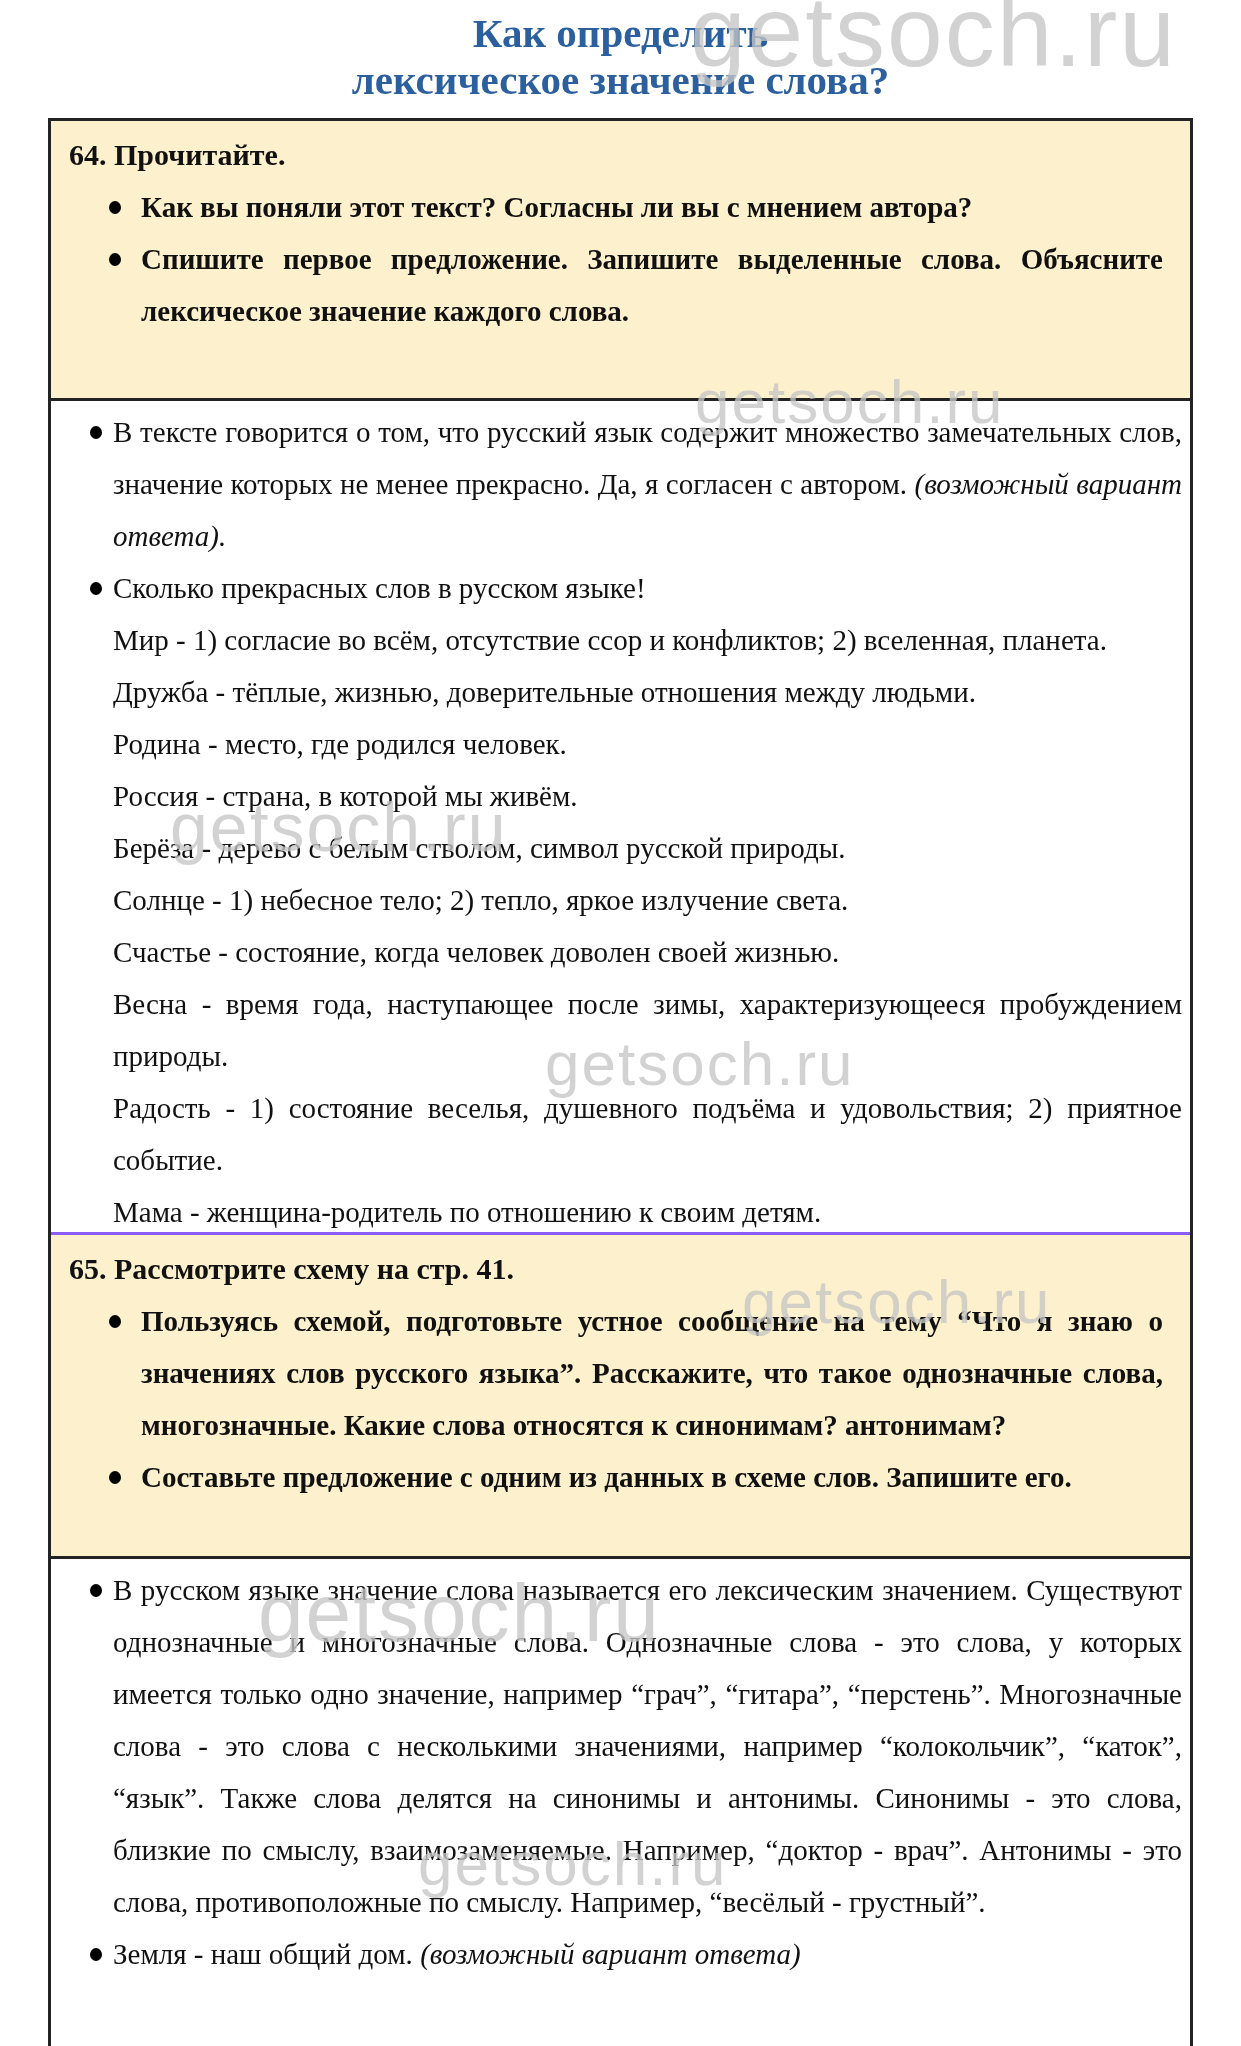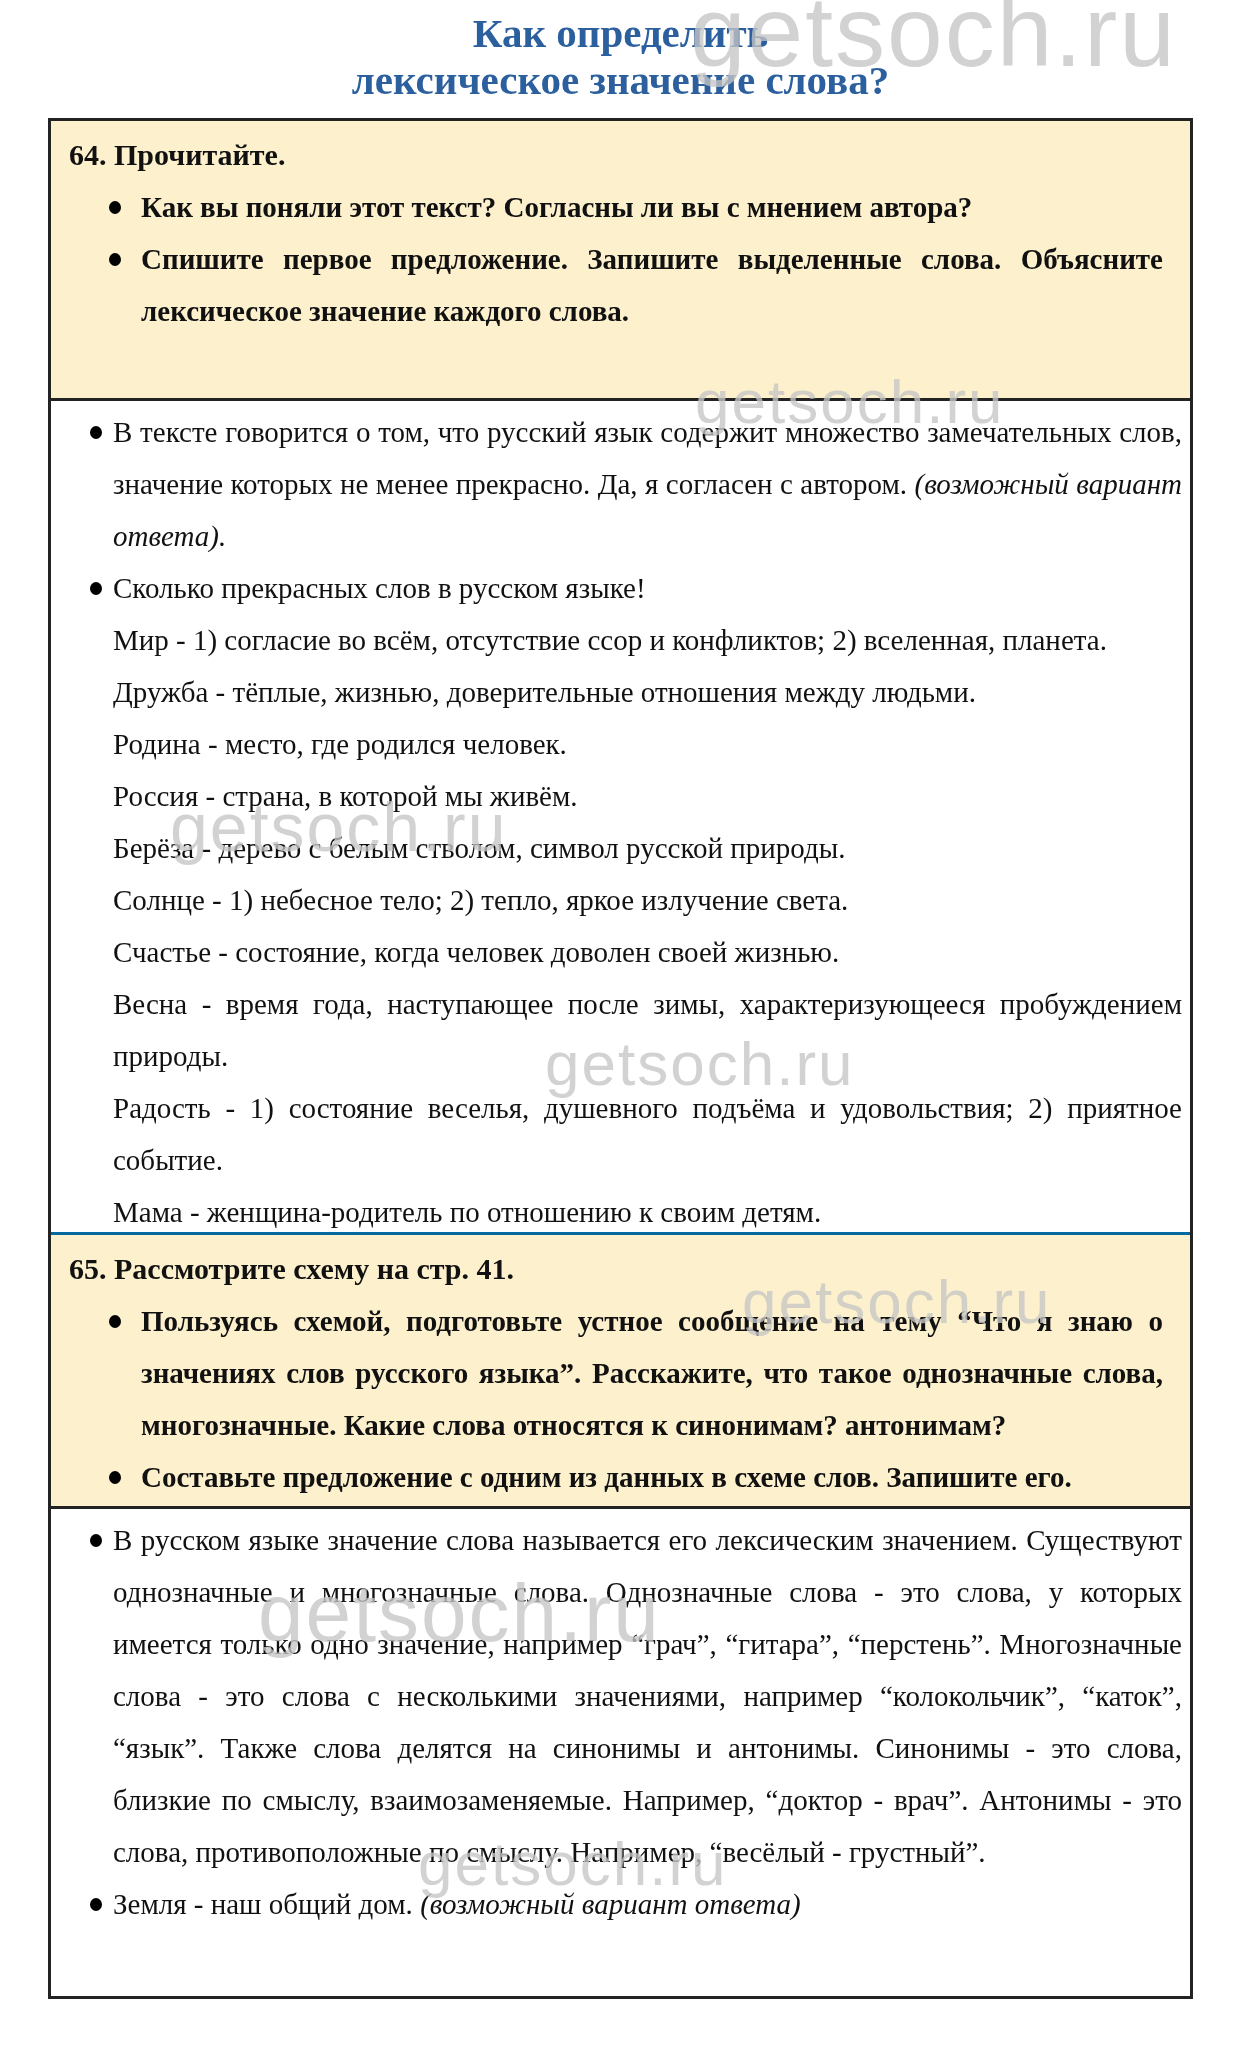--- a/index.html
+++ b/index.html
@@ -21,21 +21,21 @@
     margin:14px 48px 0 48px;
     border:3px solid #232323;
     background:#fff;
   }
   .sec{ box-sizing:border-box; overflow:hidden; }
   .sec.cream{
     background:#fdf0cd;
     padding:8px 27px 0 18px;
   }
   .sec.cream.first{ height:280px; border-bottom:3px solid #232323; }
-  .sec.cream.second{ height:277px; border-top:3px solid #0369a1; border-bottom:3px solid #232323; }
+  .sec.cream.second{ height:327px; border-top:3px solid #8b5cf6; border-bottom:3px solid #232323; }
   .sec.white{ padding:5px 8px 0 34px; }
   .sec.white.first{ height:831px; }
   .sec.white.second{ height:487px; }
 
   p{ margin:0; }
   .line{
     font-size:29px; line-height:52px; text-align:justify;
   }
   .heading{
     font-size:30px; line-height:52px; font-weight:bold; text-align:left;

